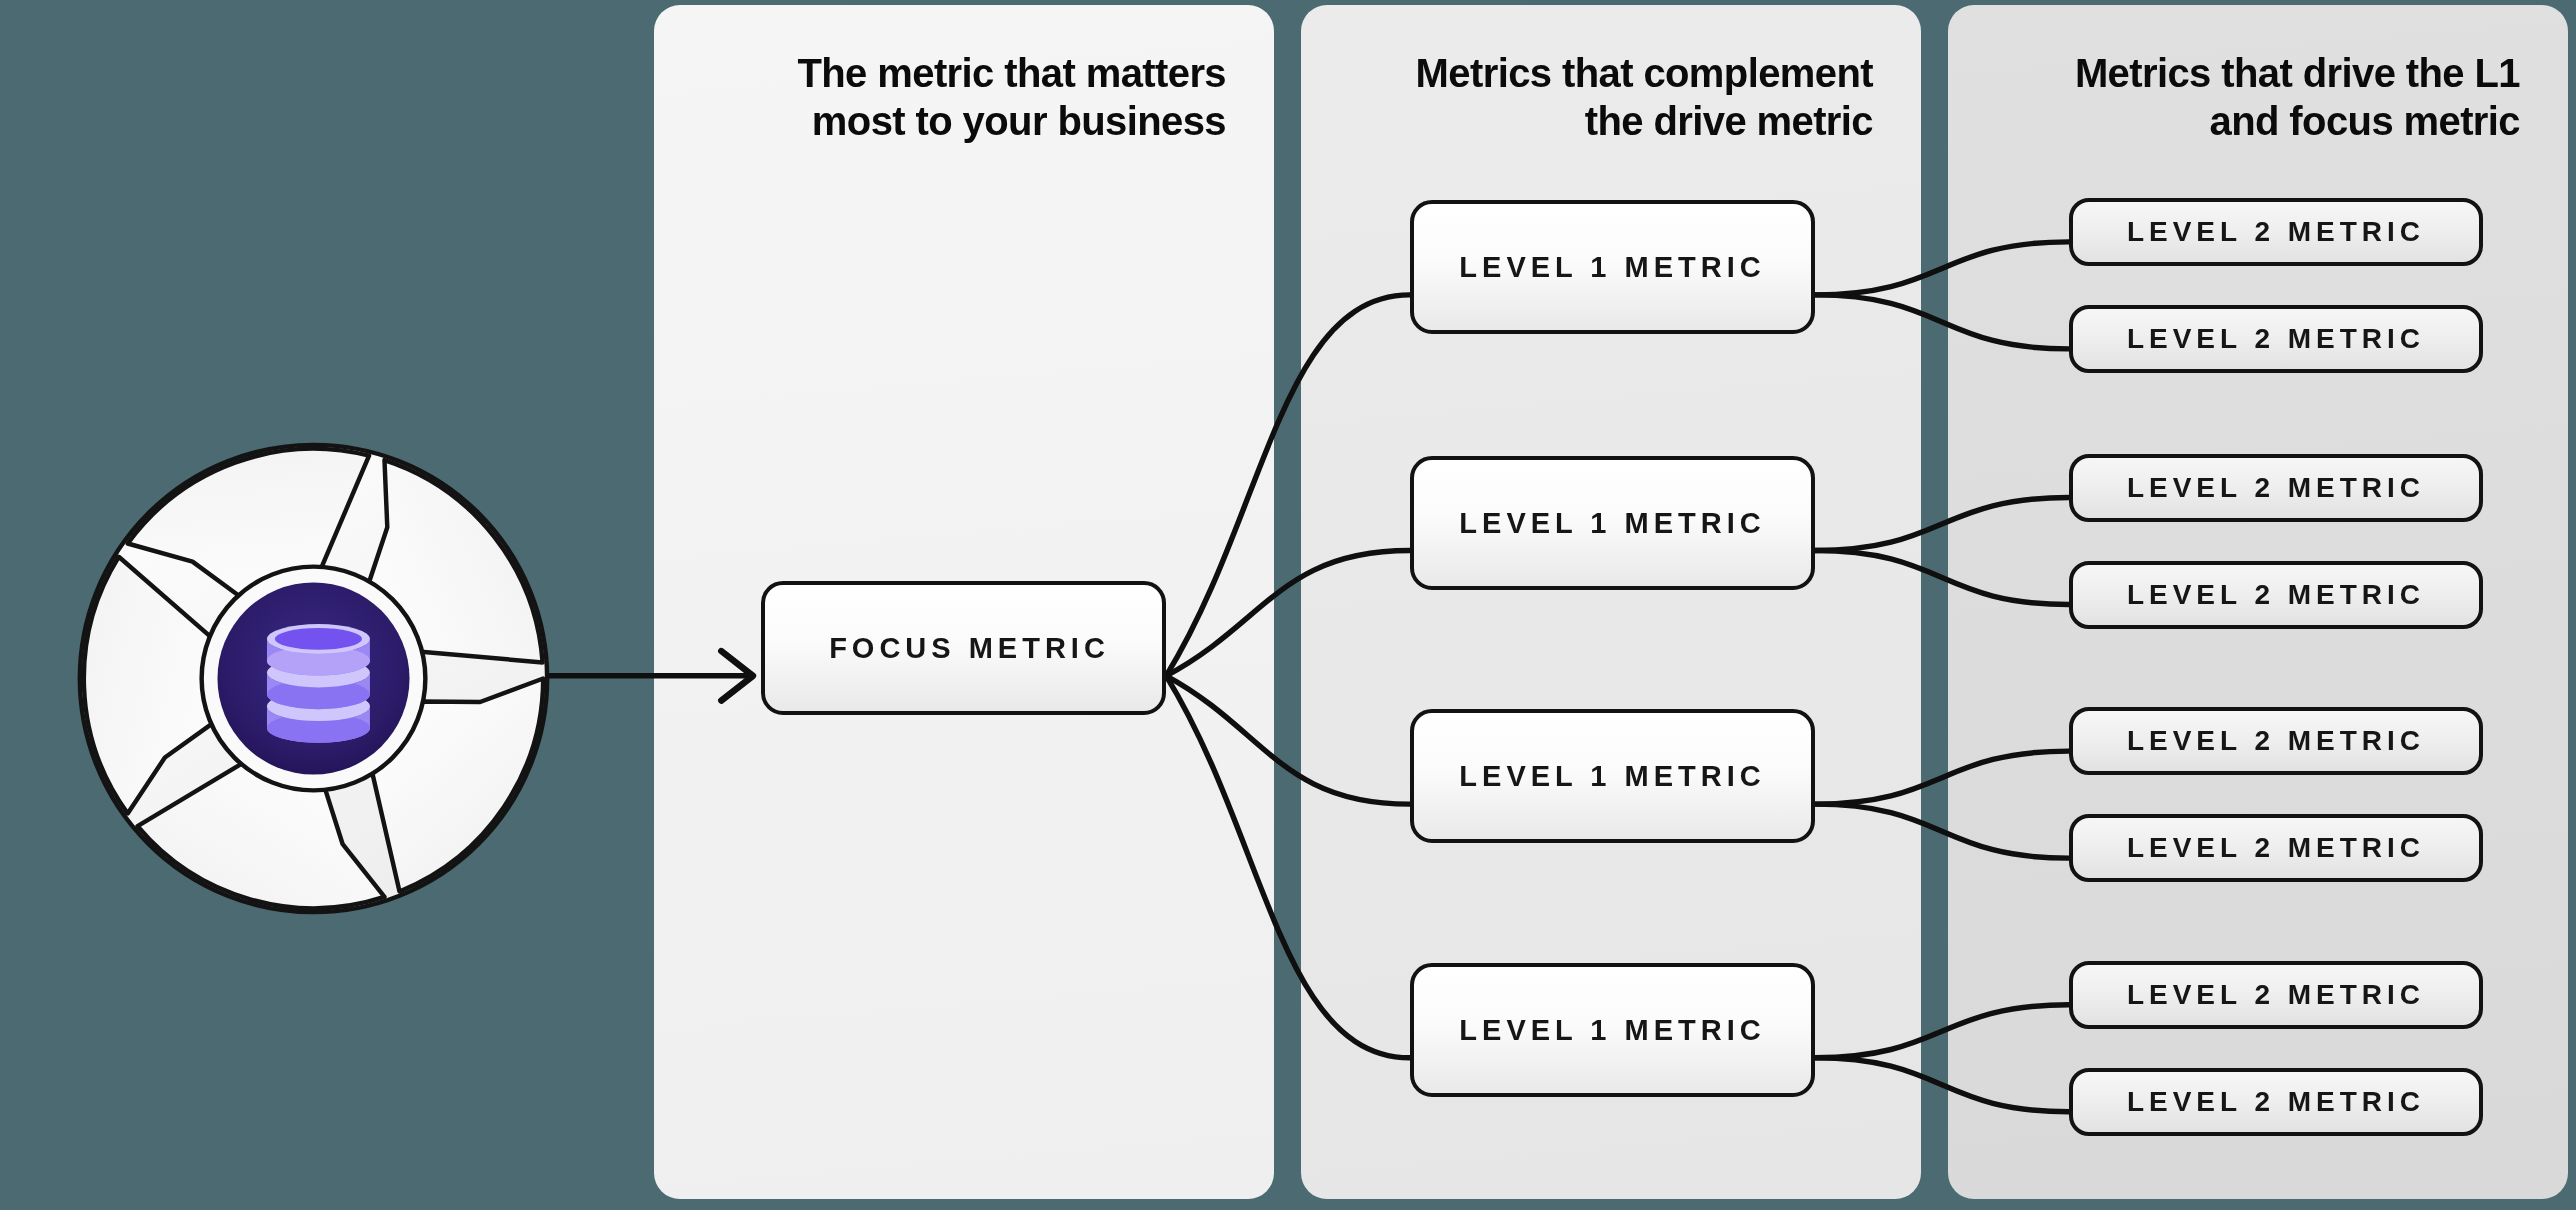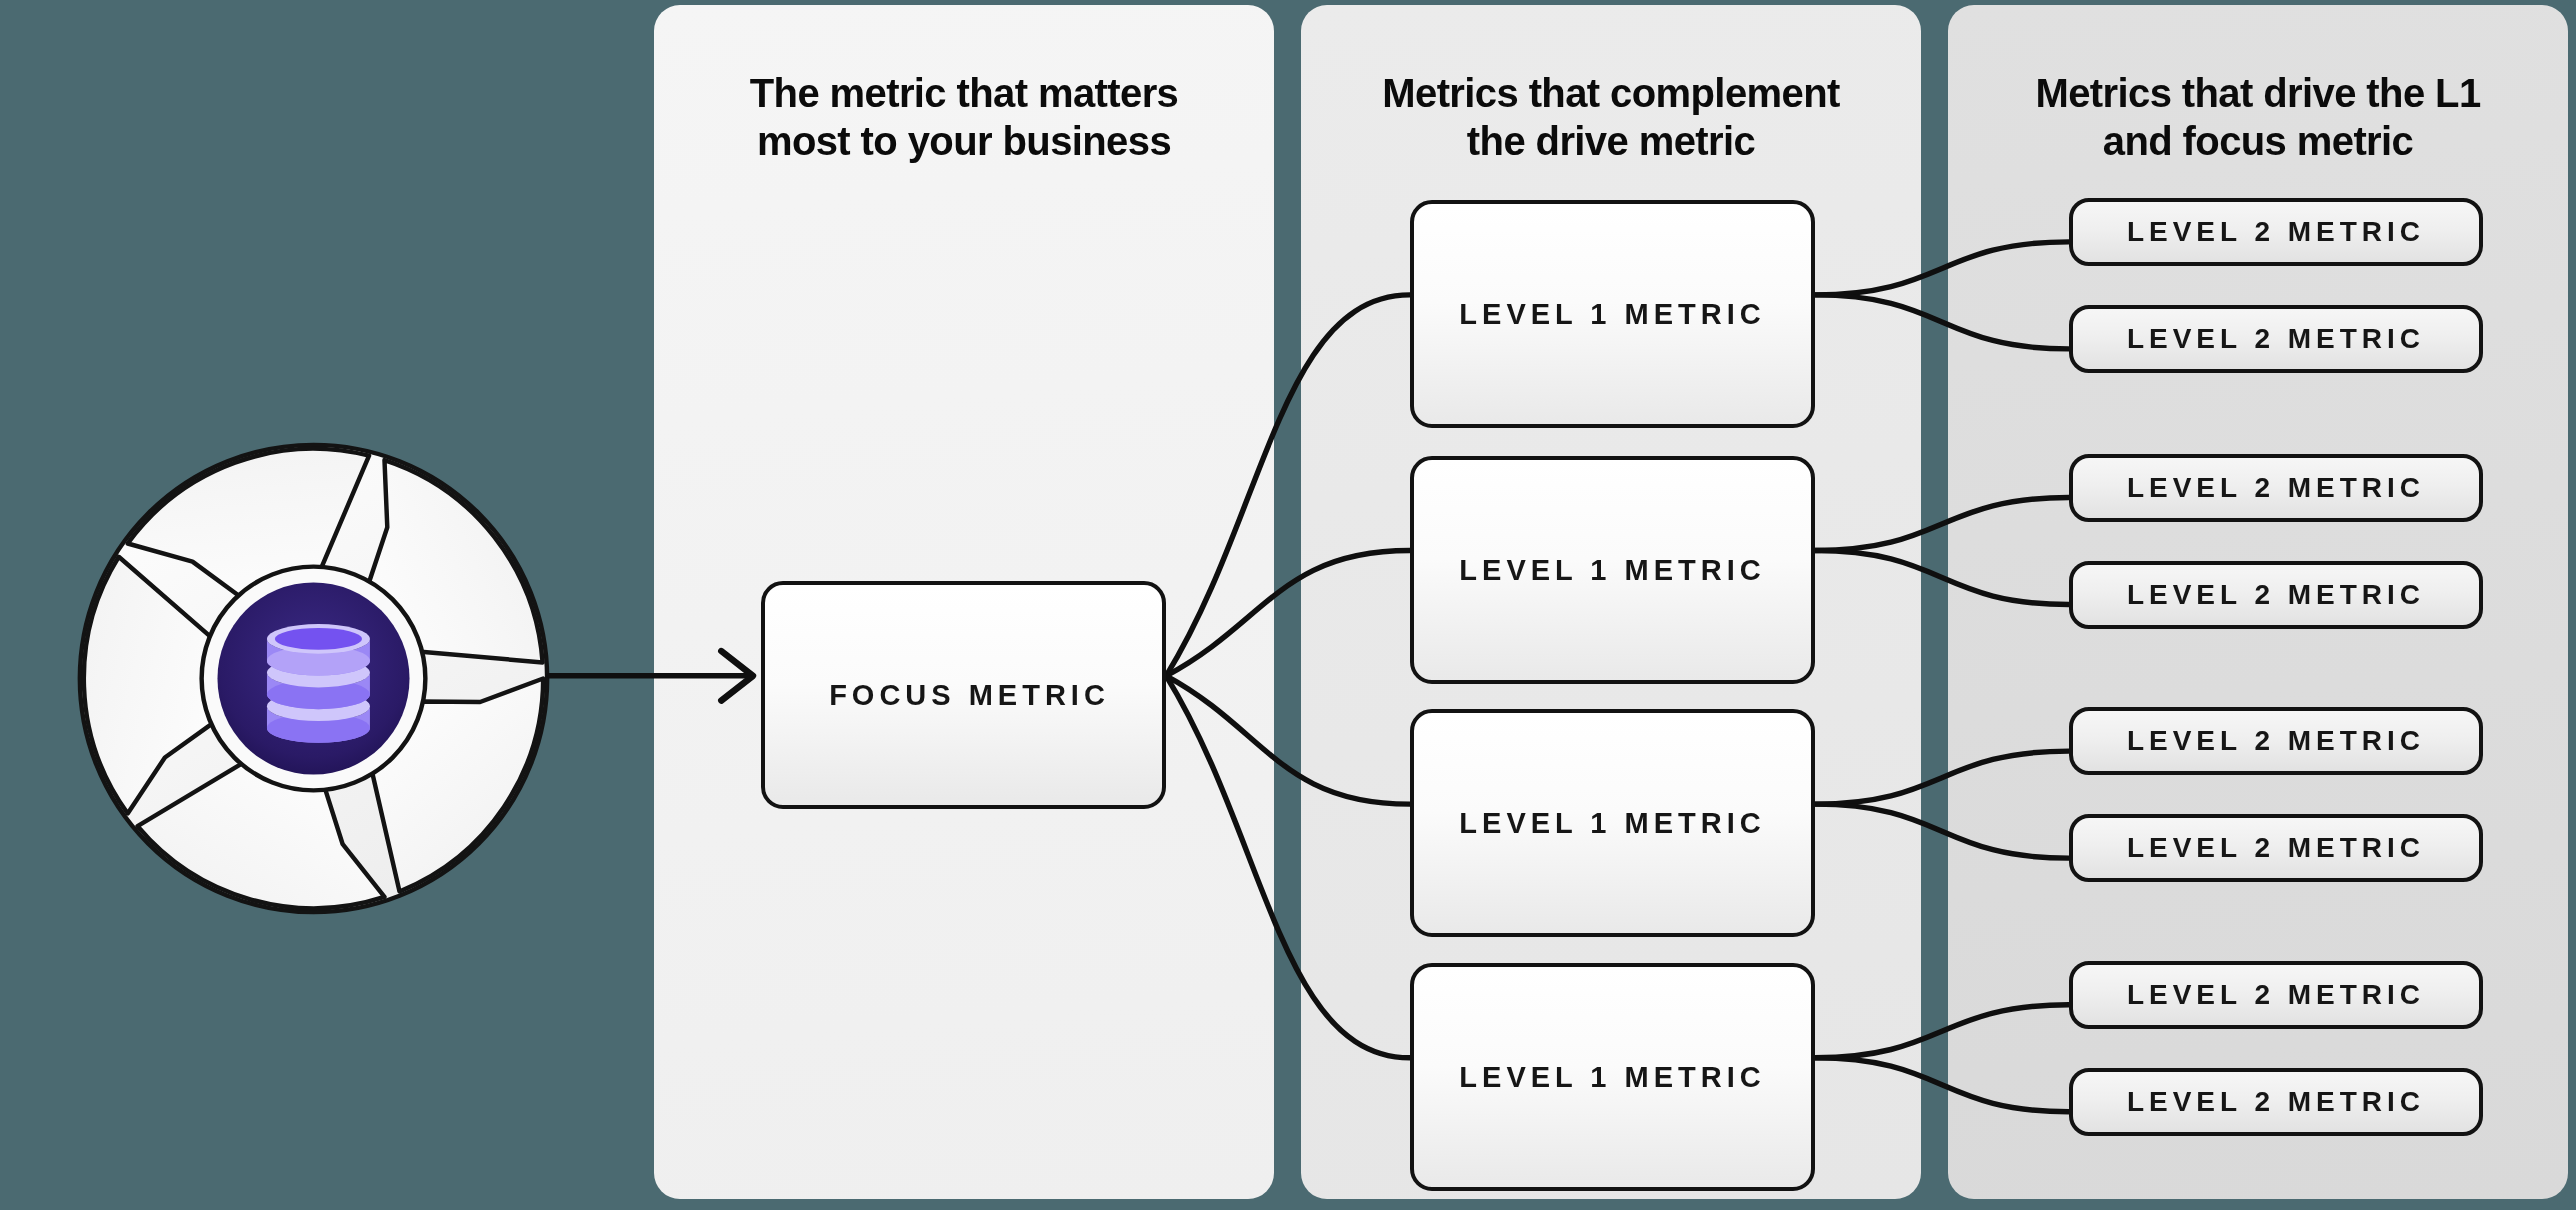--- a/index.html
+++ b/index.html
@@ -12,33 +12,33 @@
   .panel.p1{left:8px;   background:linear-gradient(175deg,#fbfbfb,#f4f4f4);}
   .panel.p2{left:654px;  background:linear-gradient(175deg,#f5f5f5,#efefef);}
   .panel.p3{left:1301px; background:linear-gradient(175deg,#ebebeb,#e6e6e6);}
   .panel.p4{left:1948px; background:linear-gradient(175deg,#e0e0e0,#d9d9d9);}
   .panel-title{
     position:absolute;left:0;right:0;text-align:center;
     font-weight:bold;font-size:40px;line-height:48px;letter-spacing:-0.6px;color:#0b0b0b;
     padding:0 48px;
   }
   .p1 .panel-title{top:75px;}
-  .p2 .panel-title,.p3 .panel-title,.p4 .panel-title{top:64px;}
+  .p2 .panel-title,.p3 .panel-title,.p4 .panel-title{top:44px;text-align:right;}
   
   .overlay{position:absolute;left:0;top:0;z-index:5;pointer-events:none;}
   
   .node{
     position:absolute;z-index:10;box-sizing:border-box;
     border:4px solid #121212;
     display:flex;align-items:center;justify-content:center;
     color:#161616;font-weight:bold;text-transform:uppercase;
   }
   .node span{white-space:nowrap;}
   .node.big{
-    width:405px;height:228px;border-radius:22px;
+    width:405px;height:134px;border-radius:22px;
     background:linear-gradient(180deg,#ffffff 0%,#fbfbfb 45%,#e9e9e9 100%);
     font-size:29px;letter-spacing:5px;
   }
   .node.small{
     width:414px;height:68px;border-radius:20px;
     background:linear-gradient(180deg,#f6f6f6 0%,#efefef 45%,#e2e2e2 100%);
     font-size:28px;letter-spacing:5px;
   }
   .node.focus{left:761px;top:581px;padding-left:12px;}
   .node.l1a{left:1410px;top:200px;}

